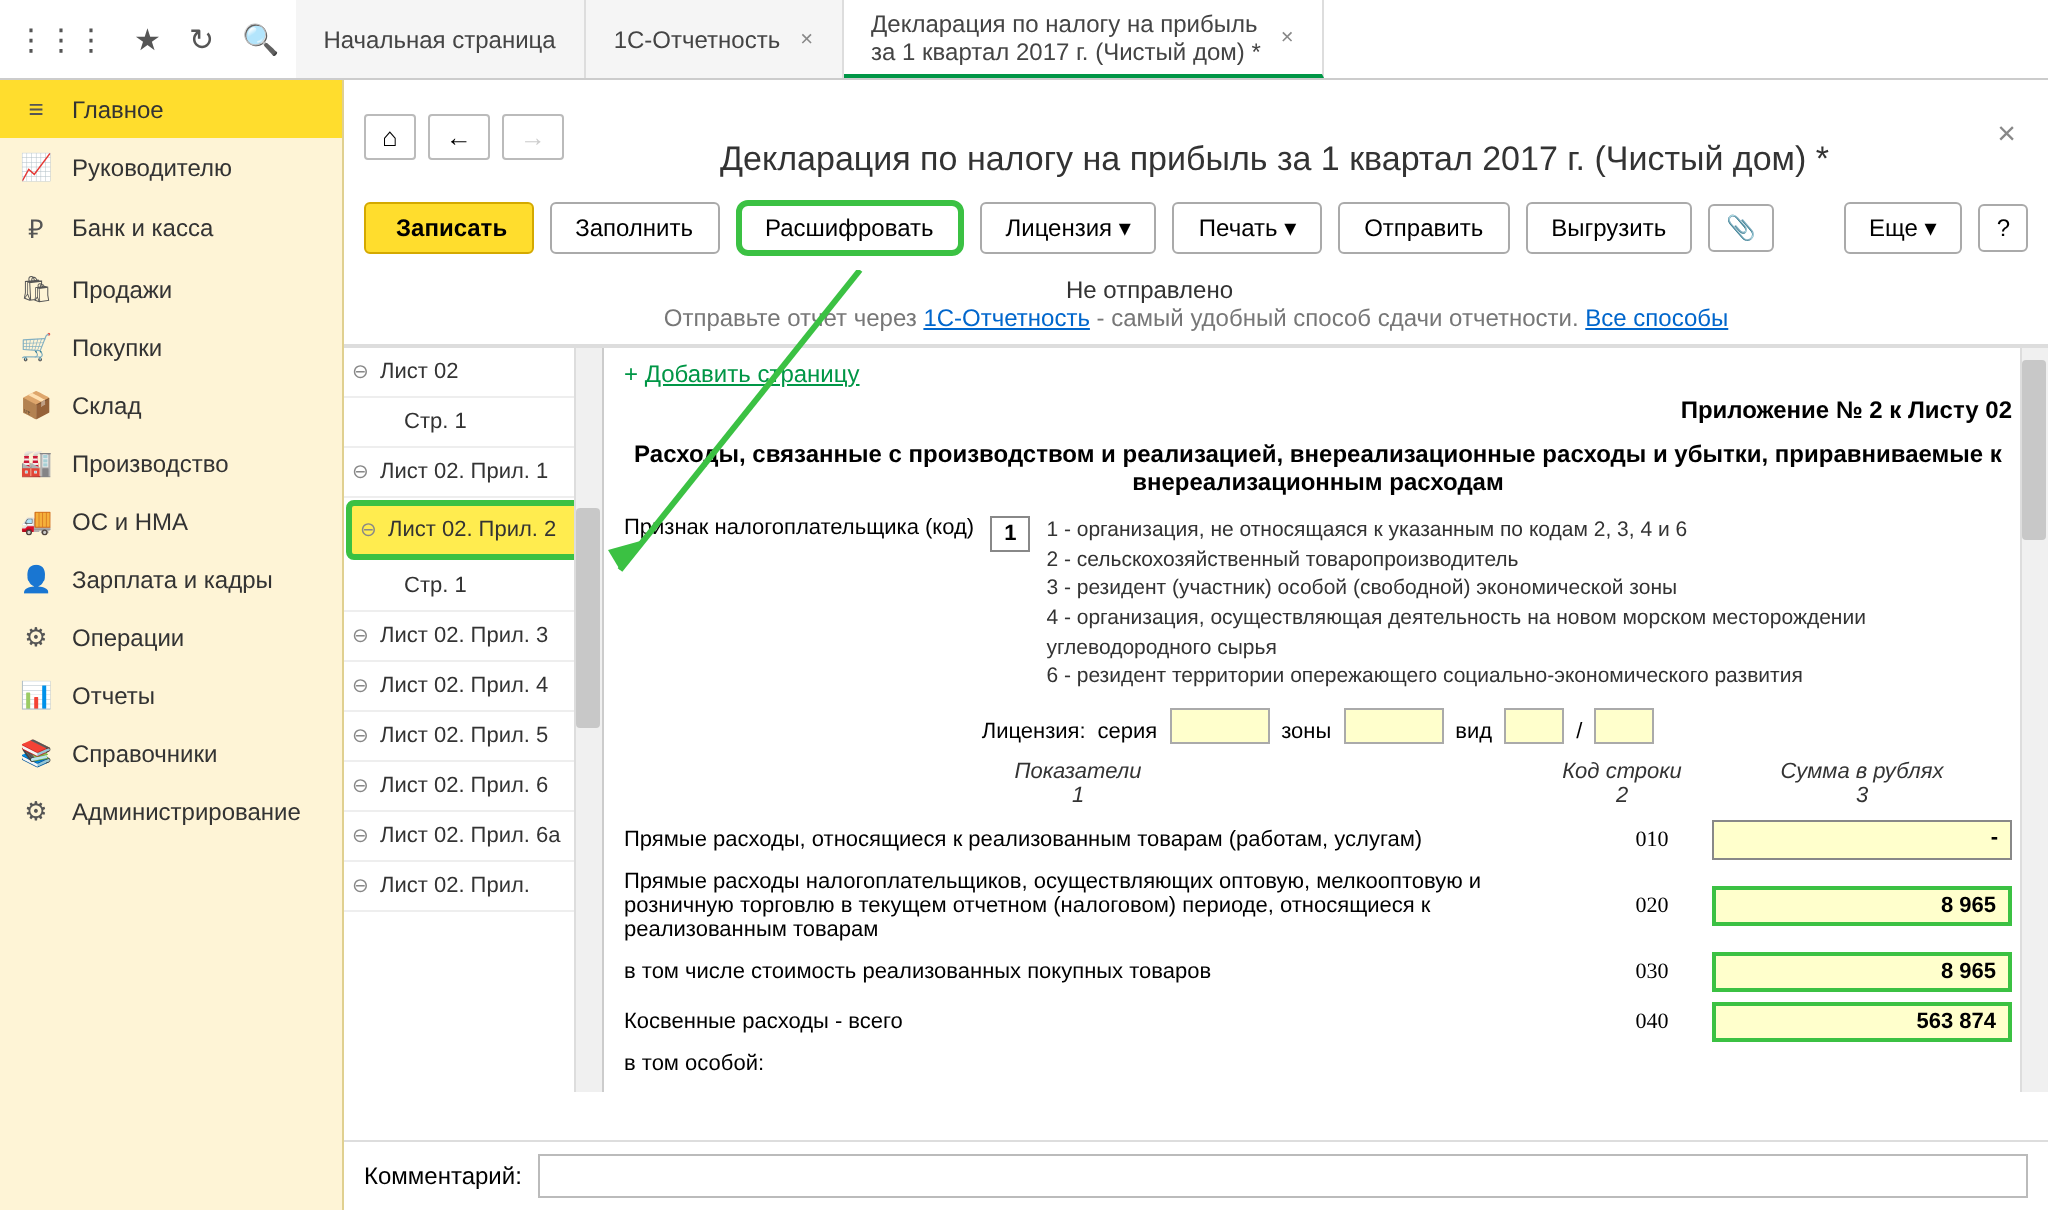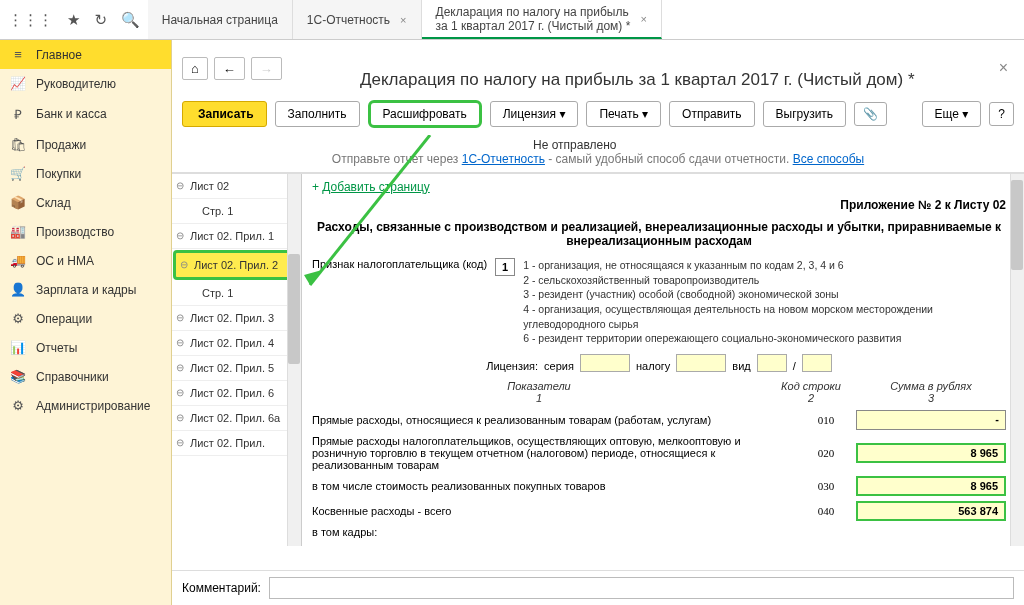--- a/index.html
+++ b/index.html
@@ -233,21 +233,21 @@
               <div>3 - резидент (участник) особой (свободной) экономической зоны</div>
               <div>4 - организация, осуществляющая деятельность на новом морском месторождении углеводородного сырья</div>
               <div>6 - резидент территории опережающего социально-экономического развития</div>
             </div>
         </div>
 
         <div class="lic-row">
           <span>Лицензия:</span>
           <span>серия</span>
             <div class="lic-input"></div>
-          <span>налогу</span>
+          <span>зоны</span>
             <div class="lic-input"></div>
           <span>вид</span>
             <div class="lic-input sm"></div>
           <span>/</span>
             <div class="lic-input sm"></div>
         </div>
 
         <div class="col-headers">
           <div class="c1">
               <div>Показатели</div>
@@ -286,21 +286,21 @@
               </div>
             </div>
             <div class="data-row">
               <div class="desc">Косвенные расходы - всего</div>
               <div class="code">040</div>
               <div class="val">
                 <div class="val-box hl">563 874</div>
               </div>
             </div>
             <div class="data-row">
-              <div class="desc">в том кадры:</div>
+              <div class="desc">в том особой:</div>
               <div class="code"></div>
               <div class="val"></div>
             </div>
           </div>
       </div>
     </div>
 
     <div class="comment-row">
       <span>Комментарий:</span>
       <input type="text" style="">

